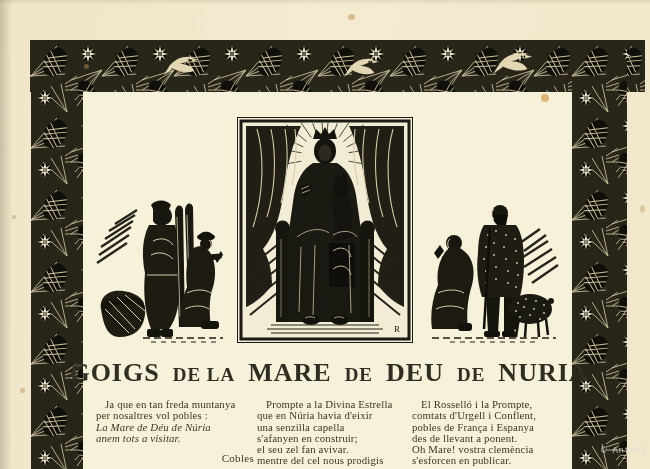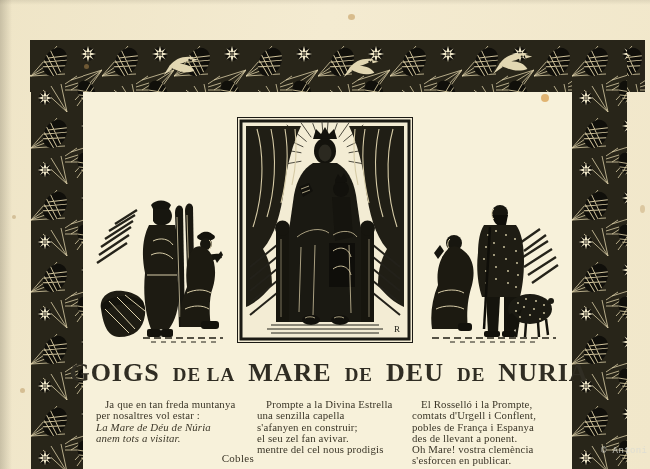--- a/index.html
+++ b/index.html
@@ -319,27 +319,28 @@
     <span class="tl">MARE</span>
     <span class="ts">DE</span>
     <span class="tl">DEU</span>
     <span class="ts">DE</span>
     <span class="tl">NURIA</span>
   </h1>
 
   <div class="verses">
     <div class="vcol vcol-1">
       <span class="vline first">Ja que en tan freda muntanya</span>
-      <span class="vline">per nosaltres vol estar :</span>
+      <span class="vline">per nosaltres vol pobles :</span>
       <span class="vline it">La Mare de Déu de Núria</span>
       <span class="vline it">anem tots a visitar.</span>
       <div class="cobles">Cobles</div>
     </div>
     <div class="vcol vcol-2">
       <span class="vline first">Prompte a la Divina Estrella</span>
+      <span class="vline">que en Núria havia d'eixir</span>
       <span class="vline">una senzilla capella</span>
       <span class="vline">s'afanyen en construir;</span>
       <span class="vline">el seu zel fan avivar.</span>
       <span class="vline">mentre del cel nous prodigis</span>
     </div>
     <div class="vcol vcol-3">
       <span class="vline first">El Rosselló i la Prompte,</span>
       <span class="vline">comtats d'Urgell i Conflent,</span>
       <span class="vline">pobles de França i Espanya</span>
       <span class="vline">des de llevant a ponent.</span>

